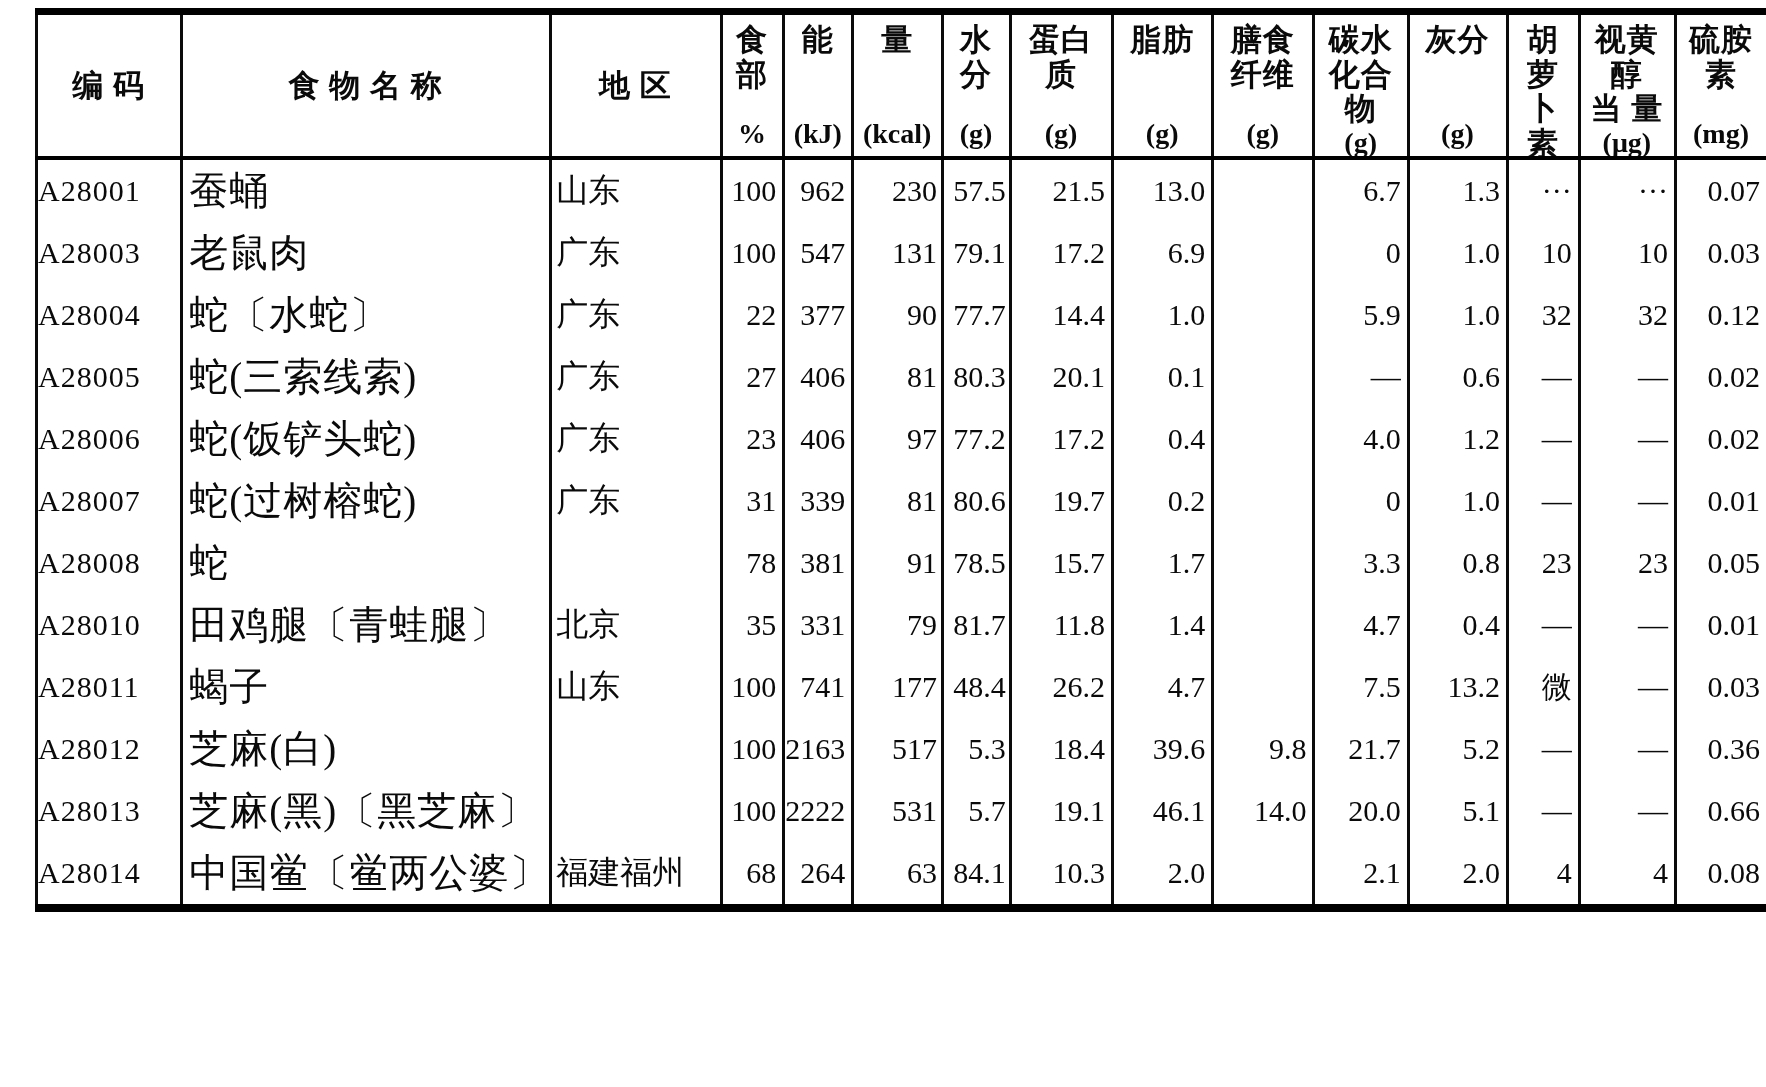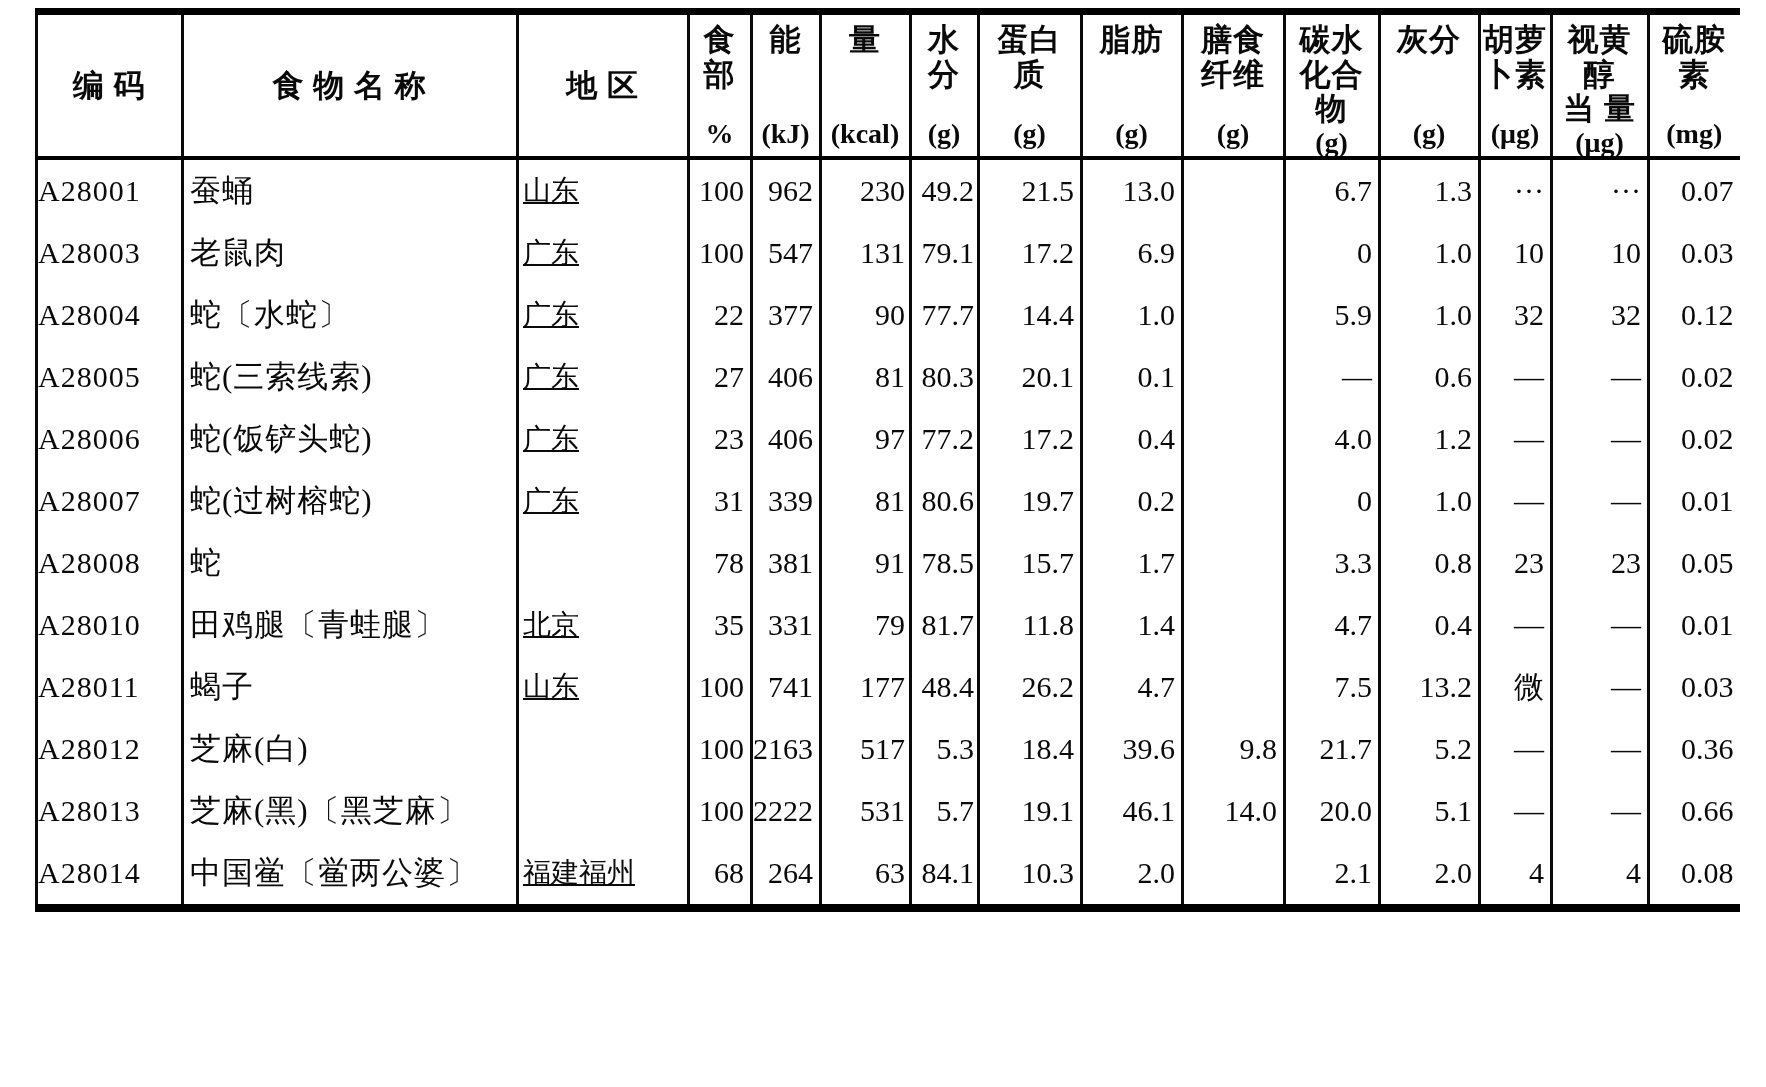--- a/index.html
+++ b/index.html
@@ -87,29 +87,28 @@
   }
   td.col-code {
     text-align: left;
     padding-right: 0;
     letter-spacing: 1px;
   }
   td.col-name {
     text-align: left;
     padding-left: 6px;
     padding-right: 0;
-    font-size: 31px;
+    font-size: 39px;
     letter-spacing: 1px;
   }
   td.col-region {
     text-align: left;
     padding-left: 4px;
     padding-right: 0;
-    font-size: 28px;
-    text-decoration: underline;
+    font-size: 32px;
   }
   td.col-kcal { padding-right: 4px; margin-left: 45px; }
   td.col-water { padding-right: 3px; }
 </style>
 </head>
 <body>
 
 <div class="scan-page">
   <table class="food-table">
     <colgroup>
@@ -227,21 +226,21 @@
       </tr>
     </thead>
     <tbody>
         <tr>
           <td class="col-code">A28001</td>
           <td class="col-name">蚕蛹</td>
           <td class="col-region">山东</td>
           <td class="col-edible">100</td>
           <td class="col-kj">962</td>
           <td class="col-kcal">230</td>
-          <td class="col-water">49.2</td>
+          <td class="col-water">57.5</td>
           <td class="col-protein">21.5</td>
           <td class="col-fat">13.0</td>
           <td class="col-fiber"></td>
           <td class="col-carb">6.7</td>
           <td class="col-ash">1.3</td>
           <td class="col-carotene">···</td>
           <td class="col-retinol">···</td>
           <td class="col-thiamine">0.07</td>
         </tr>
         <tr>

